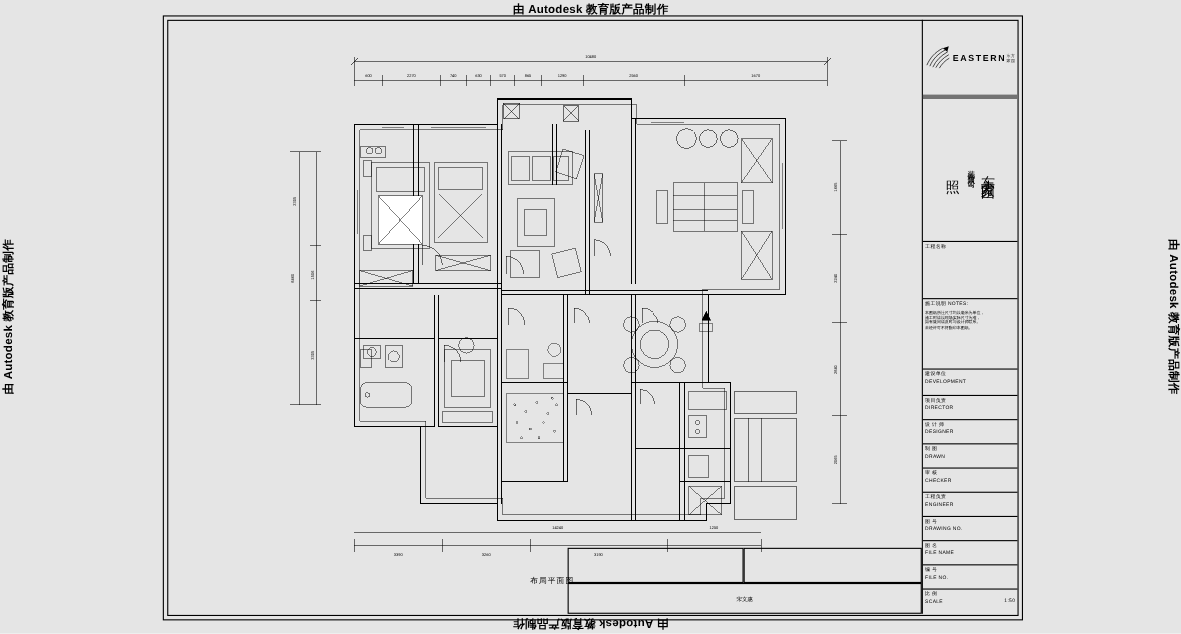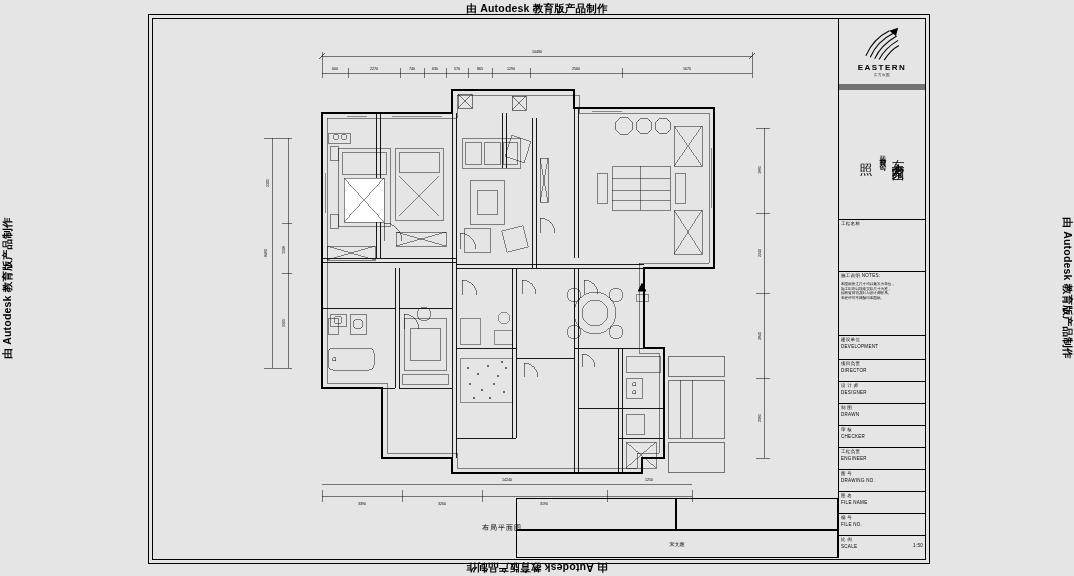--- a/index.html
+++ b/index.html
@@ -81,24 +81,24 @@
     box-sizing: border-box;
     font-size: 4.2px;
     color: #000;
     padding: 1px 2px;
     overflow: hidden;
   }
   .logo-cell {
     position: absolute;
     left: 0; top: 0;
     width: 86px; height: 72px;
-    border-bottom: 6px solid #737373;
+    border-bottom: 4px solid #737373;
     box-sizing: border-box;
     display: flex;
-    flex-direction: column;
+    flex-direction: row;
     align-items: center;
     justify-content: center;
   }
   .logo-mark { width: 44px; height: 36px; }
   .logo-text {
     font-size: 8px;
     font-weight: bold;
     letter-spacing: 1.5px;
     margin-top: 1px;
   }

